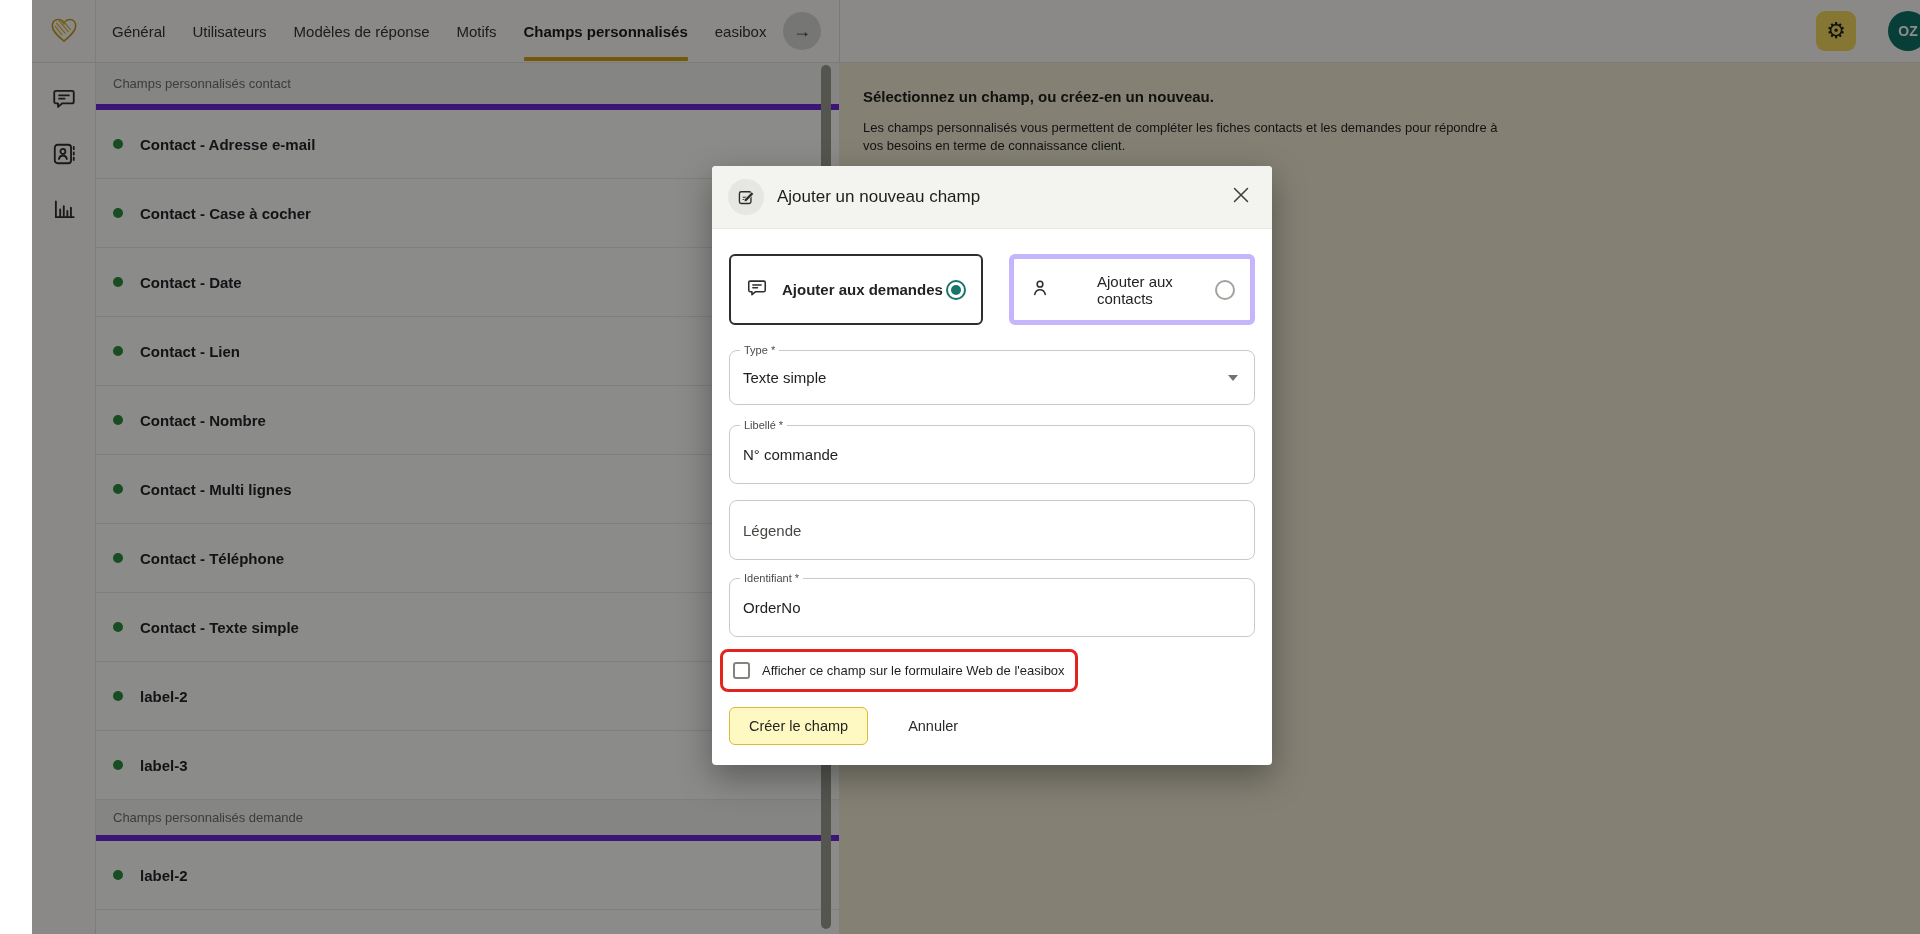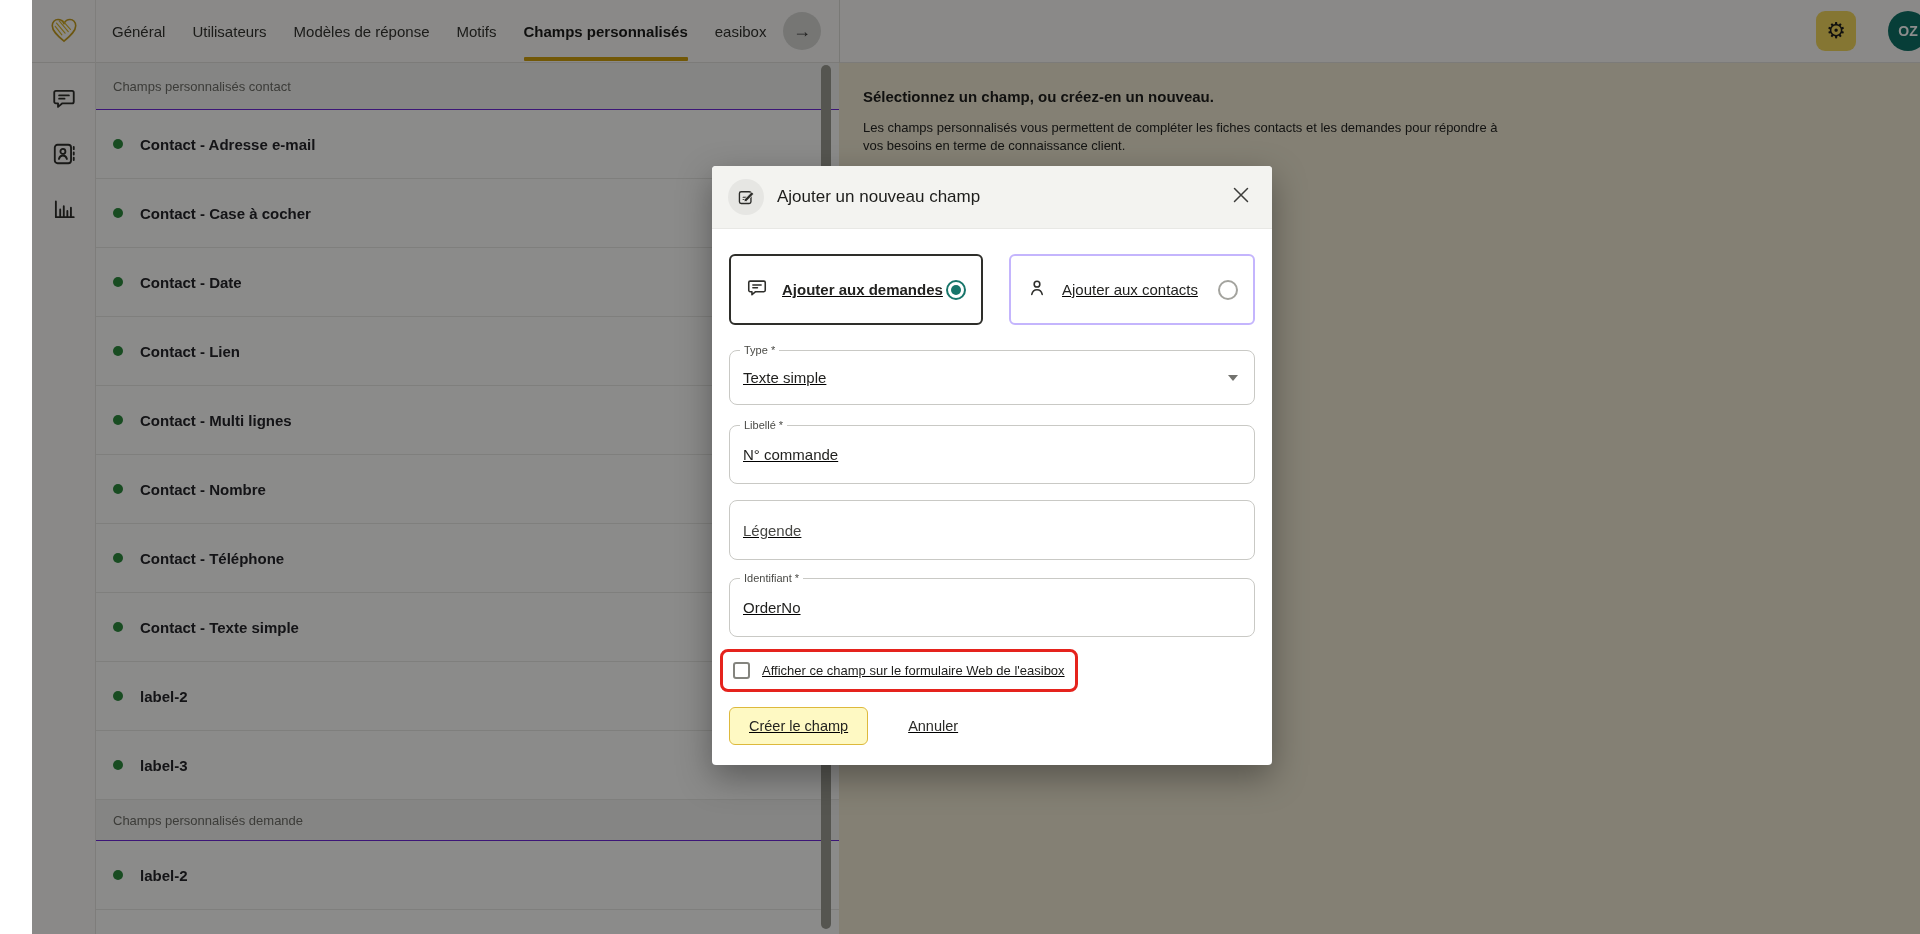--- a/index.html
+++ b/index.html
@@ -18,47 +18,47 @@
   .topbar-divider { position:absolute; left:807px; top:0; width:1px; height:63px; background:#dddcd8; }
   .gear-btn { position:absolute; left:1784px; top:11px; width:40px; height:40px; border-radius:9px; background:#f3d75e; display:flex; align-items:center; justify-content:center; font-size:22px; color:#1e1e1c; cursor:pointer; }
   .avatar { position:absolute; left:1856px; top:11px; width:40px; height:40px; border-radius:50%; background:#0e7266; color:#fff; font-size:14px; font-weight:700; display:flex; align-items:center; justify-content:center; }
 
   
   .rail { position:absolute; left:0; top:63px; width:64px; height:871px; background:#fbfaf8; border-right:1px solid #e5e4e0; display:flex; flex-direction:column; align-items:center; padding-top:24px; gap:27px; z-index:1; }
   .rail-icon { width:28px; height:28px; display:flex; align-items:center; justify-content:center; cursor:pointer; }
 
   
   .listpanel { position:absolute; left:64px; top:63px; width:743px; height:871px; background:#fdfdfc; z-index:1; }
-  .section-header { background:#f3f3f0; border-bottom:1px solid #6d28d9; font-size:13px; color:#6d6d68; display:flex; align-items:center; padding-left:17px; }
+  .section-header { background:#f3f3f0; border-bottom:6px solid #6d28d9; font-size:13px; color:#6d6d68; display:flex; align-items:center; padding-left:17px; }
   .sh-1 { height:47px; }
   .sh-2 { height:41px; }
   .row { height:69px; border-bottom:1px solid #e7e7e3; display:flex; align-items:center; padding-left:17px; cursor:pointer; background:#fdfdfc; }
   .dot { width:10px; height:10px; border-radius:50%; background:#2c8a3d; flex:none; }
   .row-label { margin-left:17px; font-size:15px; font-weight:700; color:#26262a; }
   .row-stub { height:23px; background:#fdfdfc; }
   .scroll-thumb { position:absolute; left:725px; top:2px; width:10px; height:864px; border-radius:6px; background:#9b9b93; }
 
   
   .rightpanel { position:absolute; left:807px; top:63px; width:1113px; height:871px; background:#f0e9d3; padding:25px 0 0 24px; z-index:1; }
   .detail-heading { font-size:15px; font-weight:700; color:#1e1e1c; }
   .detail-desc { margin-top:14px; width:655px; font-size:13px; line-height:1.42; color:#262624; }
 
   
   .overlay { position:absolute; left:0; top:0; width:1920px; height:934px; background:rgba(0,0,0,0.45); z-index:10; }
   .modal { position:absolute; left:680px; top:166px; width:560px; height:599px; background:#fff; border-radius:4px; box-shadow:0 12px 34px rgba(0,0,0,0.35); z-index:20; }
   .modal-header { height:63px; background:#f3f3f0; border-bottom:1px solid #e8e8e5; border-radius:4px 4px 0 0; display:flex; align-items:center; padding:0 20px 0 16px; }
   .mh-icon { width:36px; height:36px; border-radius:50%; background:#e6e6e3; display:flex; align-items:center; justify-content:center; flex:none; }
   .modal-title { margin-left:13px; font-size:17px; font-weight:400; color:#1d1d1b; }
   .close-btn { margin-left:auto; width:22px; height:22px; display:flex; align-items:center; justify-content:center; cursor:pointer; }
-  .modal-body { padding:25px 17px 0 17px;text-decoration:underline; }
+  .modal-body { padding:25px 17px 0 17px; }
 
   .option-cards { display:flex; gap:26px; }
   .opt-card { height:71px; border-radius:6px; display:flex; align-items:center; padding:0 15px; cursor:pointer; background:#fff; }
   .opt-card.selected { width:255px; border:2px solid #2e2e2a; }
-  .opt-card.unselected { width:247px; border:2px solid #c4b5fd; }
+  .opt-card.unselected { width:247px; border:5px solid #c4b5fd;gap:32px; }
   .opt-label { margin-left:14px; font-size:15px; color:#232321; }
   .opt-card.selected .opt-label { font-weight:700; }
   .radio { margin-left:auto; width:20px; height:20px; border-radius:50%; flex:none; display:flex; align-items:center; justify-content:center; }
   .radio.on { border:2px solid #17756a; }
   .radio.on .radio-dot { width:10px; height:10px; border-radius:50%; background:#17756a; }
   .radio.off { border:2px solid #a3a39e; }
 
   .field { position:relative; border:1px solid #c9c9c5; border-radius:8px; display:flex; align-items:center; padding-left:13px; background:#fff; }
   .field-label { position:absolute; top:-7px; left:10px; background:#fff; padding:0 4px; font-size:11px; color:#4a4a46; }
   .field-value { font-size:15px; color:#1f1f1d; }
@@ -170,25 +170,25 @@
     <div class="row">
         <span class="dot"></span>
         <span class="row-label">Contact - Date</span>
       </div>
     <div class="row">
         <span class="dot"></span>
         <span class="row-label">Contact - Lien</span>
       </div>
     <div class="row">
         <span class="dot"></span>
+        <span class="row-label">Contact - Nombre</span>
+      </div>
+    <div class="row">
+        <span class="dot"></span>
         <span class="row-label">Contact - Multi lignes</span>
-      </div>
-    <div class="row">
-        <span class="dot"></span>
-        <span class="row-label">Contact - Nombre</span>
       </div>
     <div class="row">
         <span class="dot"></span>
         <span class="row-label">Contact - Téléphone</span>
       </div>
     <div class="row">
         <span class="dot"></span>
         <span class="row-label">Contact - Texte simple</span>
       </div>
     <div class="row">

